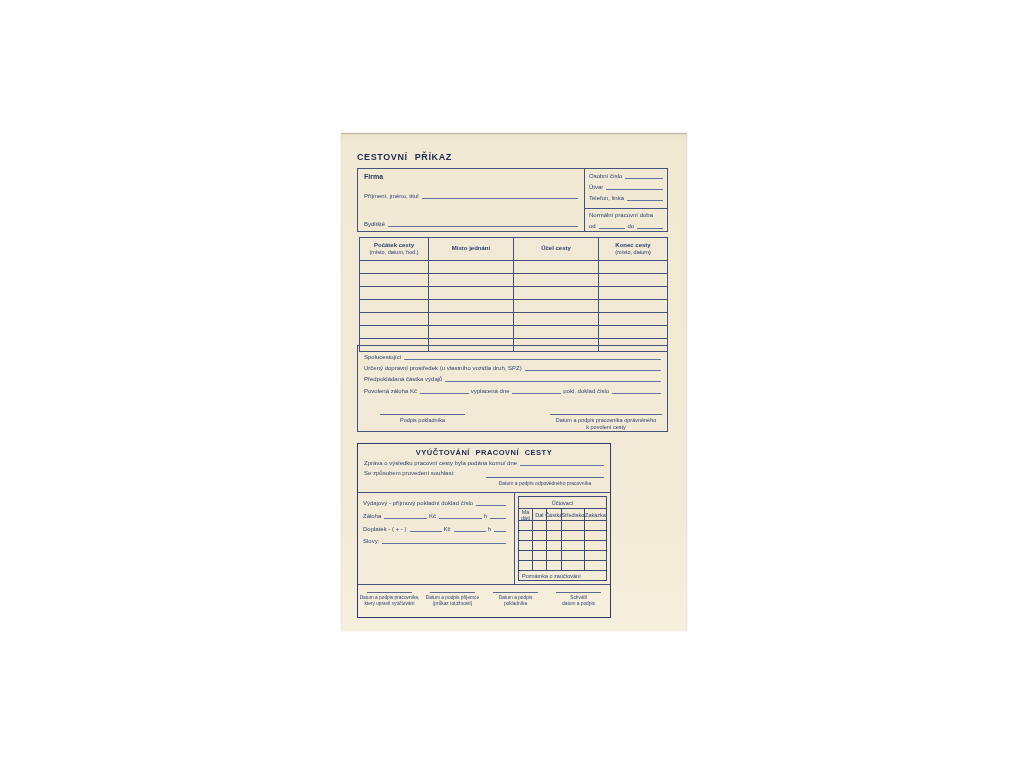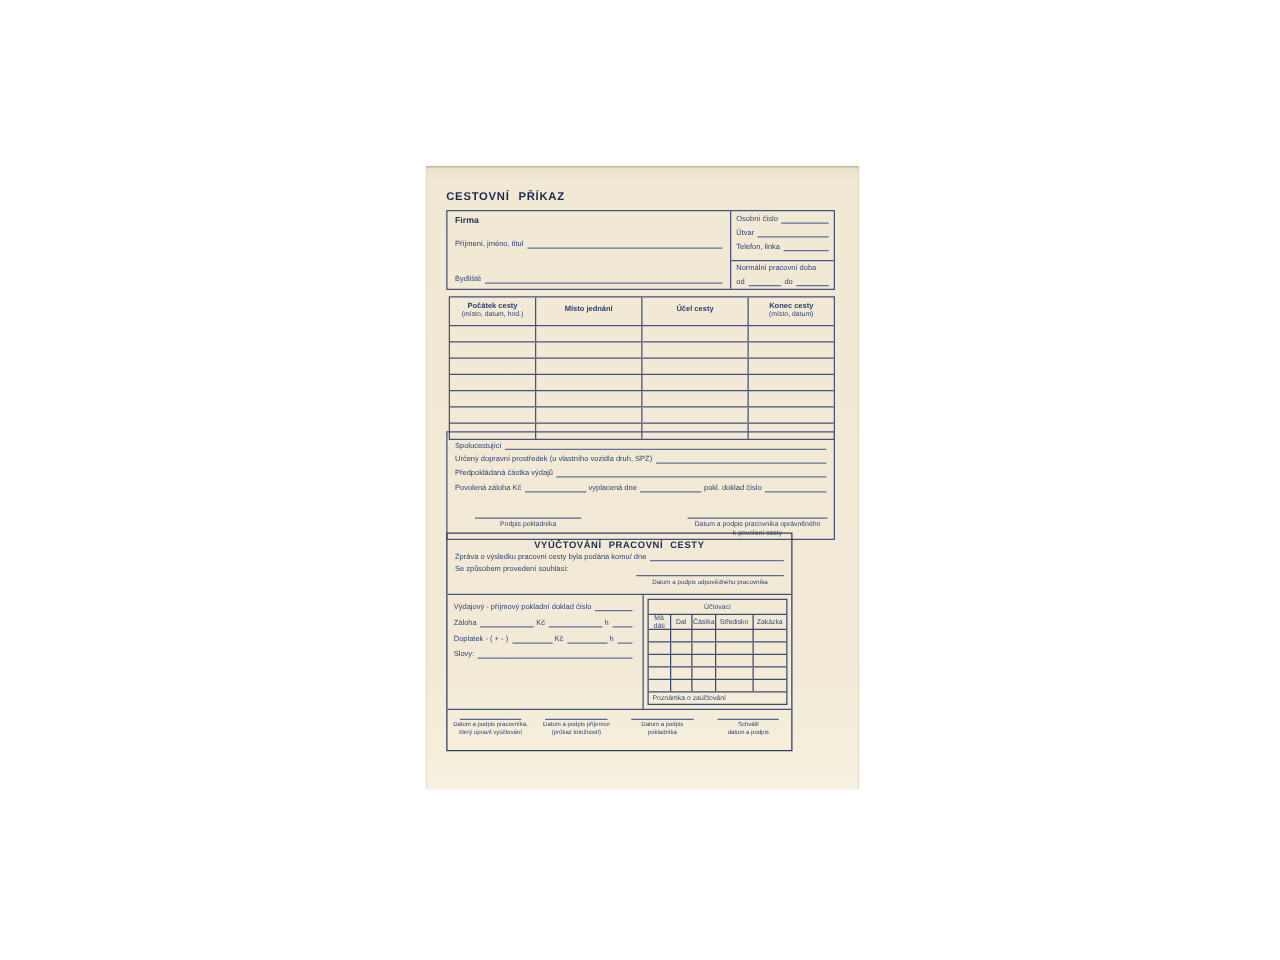--- a/index.html
+++ b/index.html
@@ -198,21 +198,21 @@
       <div class="sigline"></div>
       <div>Podpis pokladníka</div>
     </div>
     <div class="sigblock" style="left:192px; top:68px; width:112px;">
       <div class="sigline"></div>
       <div>Datum a podpis pracovníka oprávněného</div>
       <div>k povolení cesty</div>
     </div>
   </div>
 
-  <div class="box c2" style="left:16px; top:293px; width:277px; height:175px;">
+  <div class="box c2" style="left:16px; top:310px; width:254px; height:175px;">
     <div class="c2-title">VYÚČTOVÁNÍ PRACOVNÍ CESTY</div>
     <div class="frow abs" style="left:6px; right:6px; top:16px;">
       <span class="lbl">Zpráva o výsledku pracovní cesty byla podána komu/ dne</span>
       <span class="fl"></span>
     </div>
     <div class="abs lbl" style="left:6px; top:26px; font-size:6px;">Se způsobem provedení souhlasí:</div>
     <div class="sigblock" style="right:6px; top:33px; width:118px; font-size:5px;">
       <div class="sigline"></div>
       <div>Datum a podpis odpovědného pracovníka</div>
     </div>

